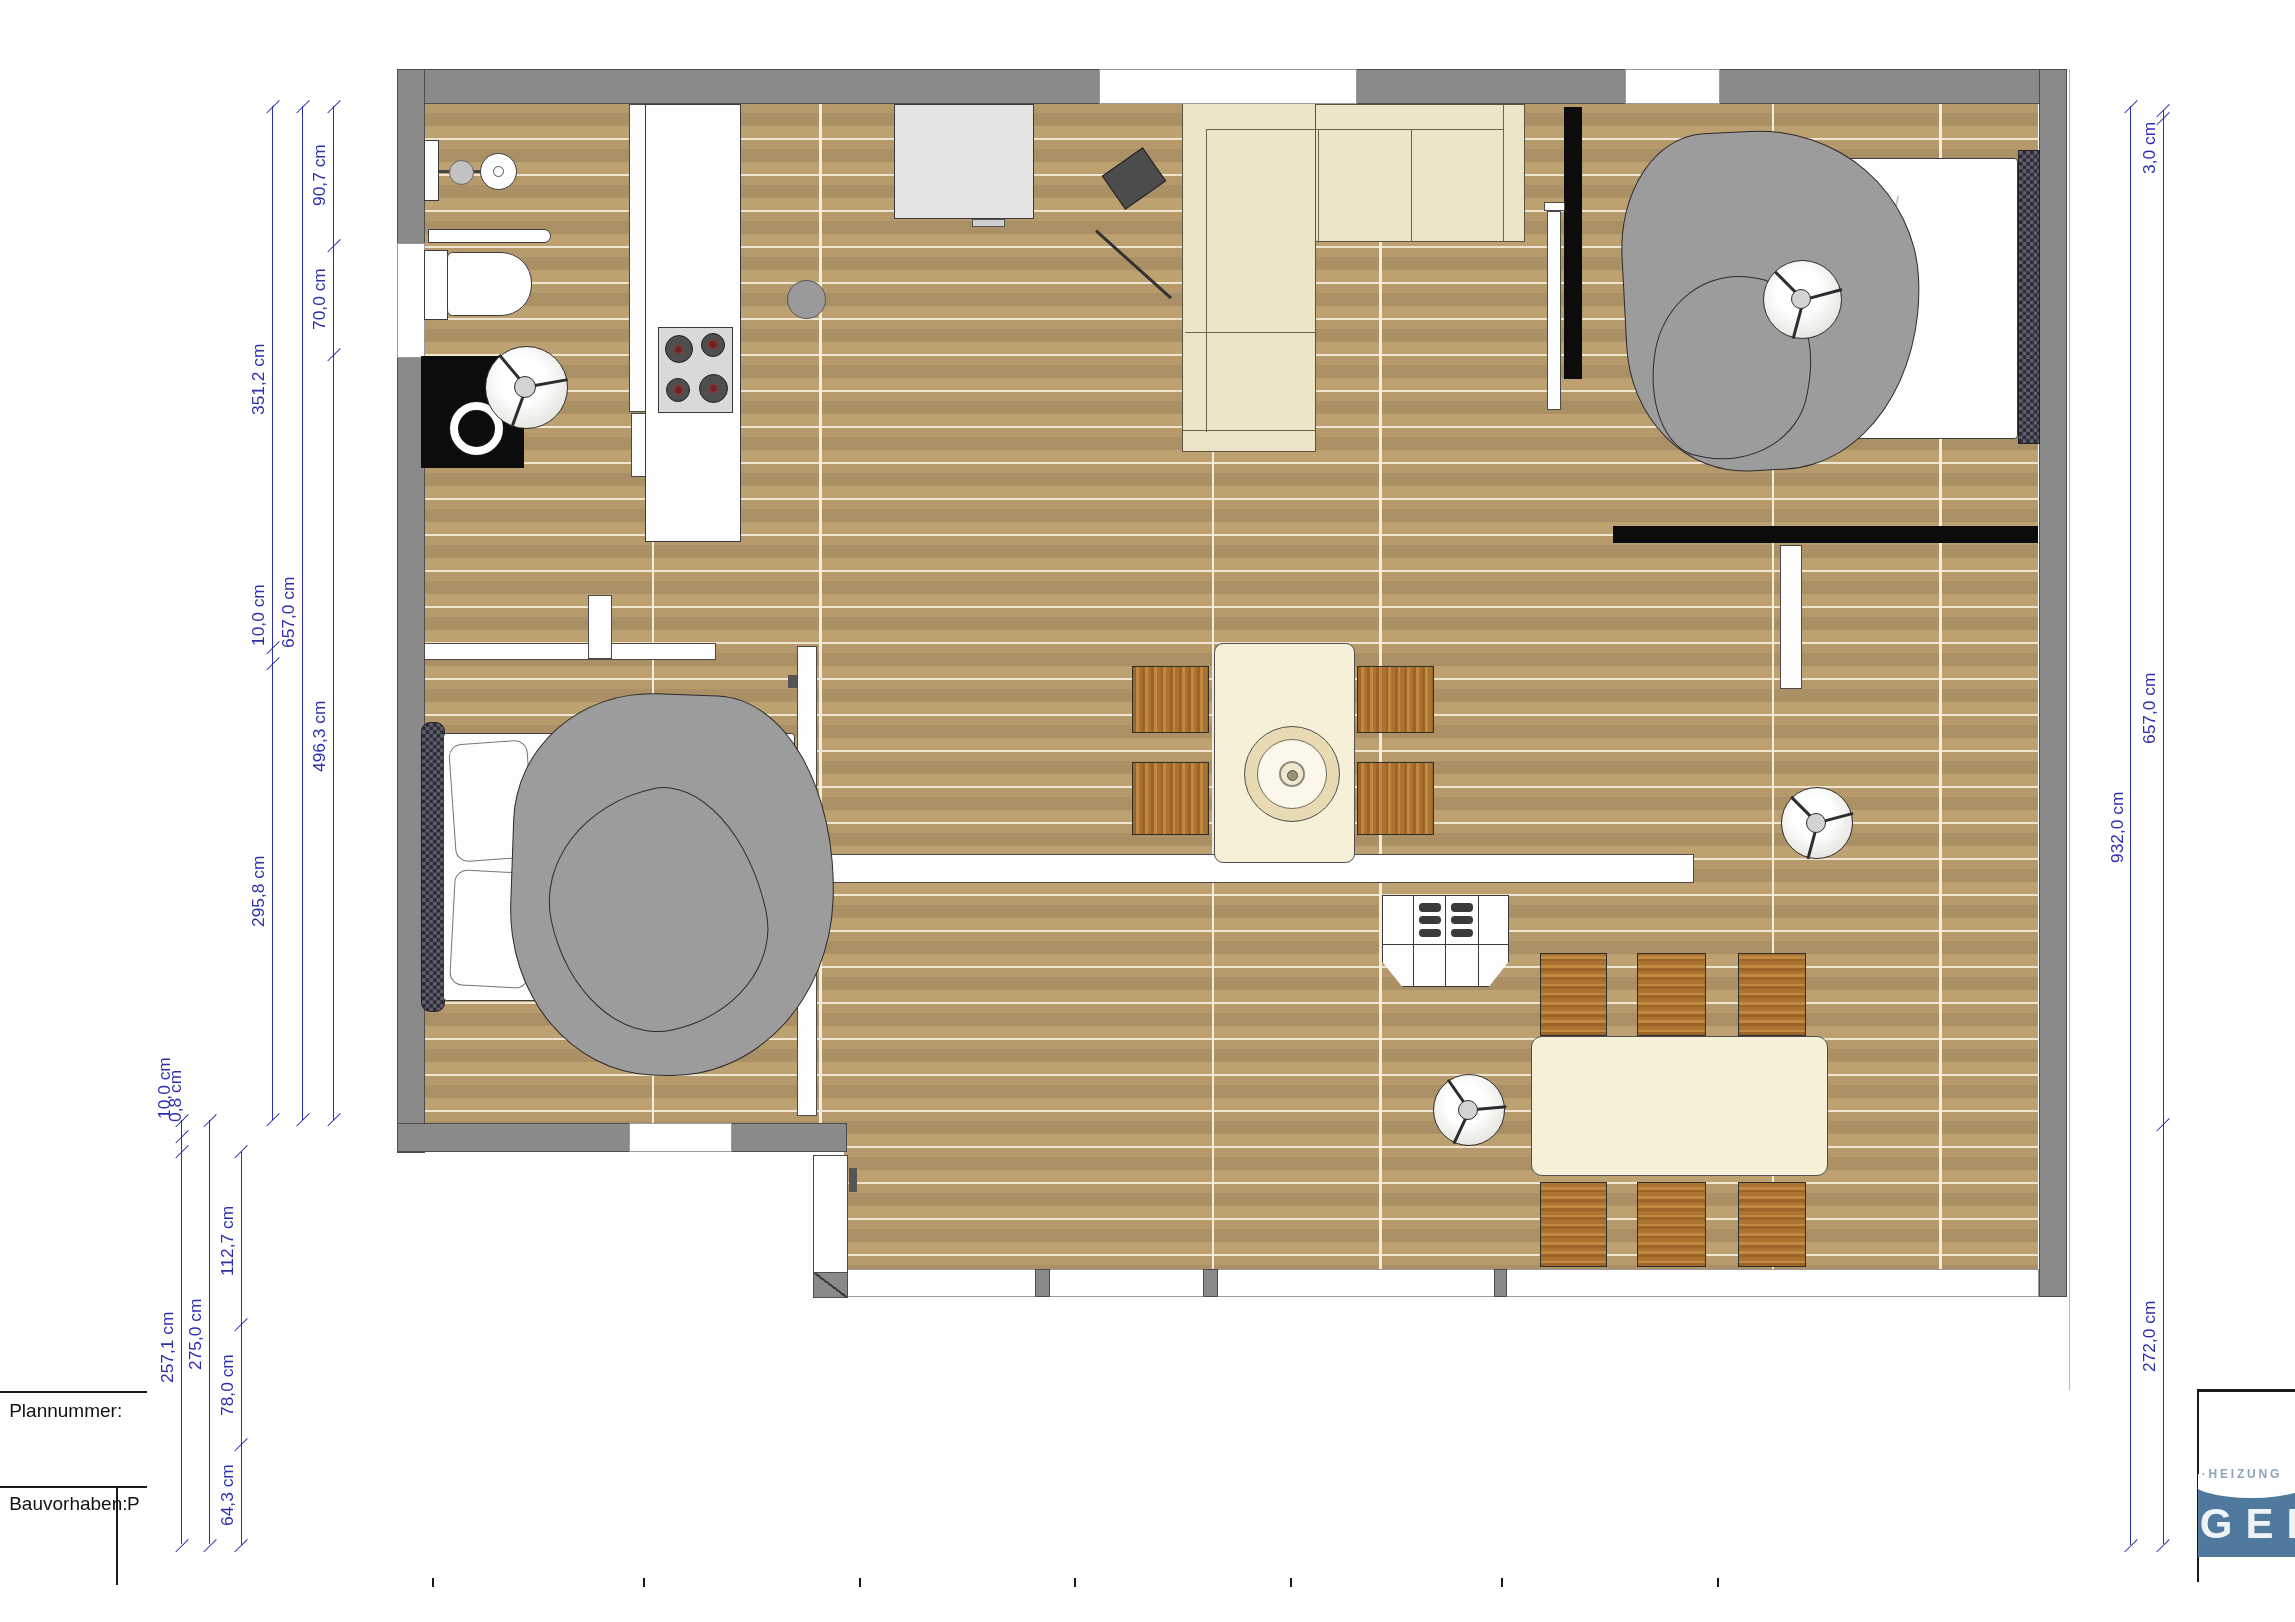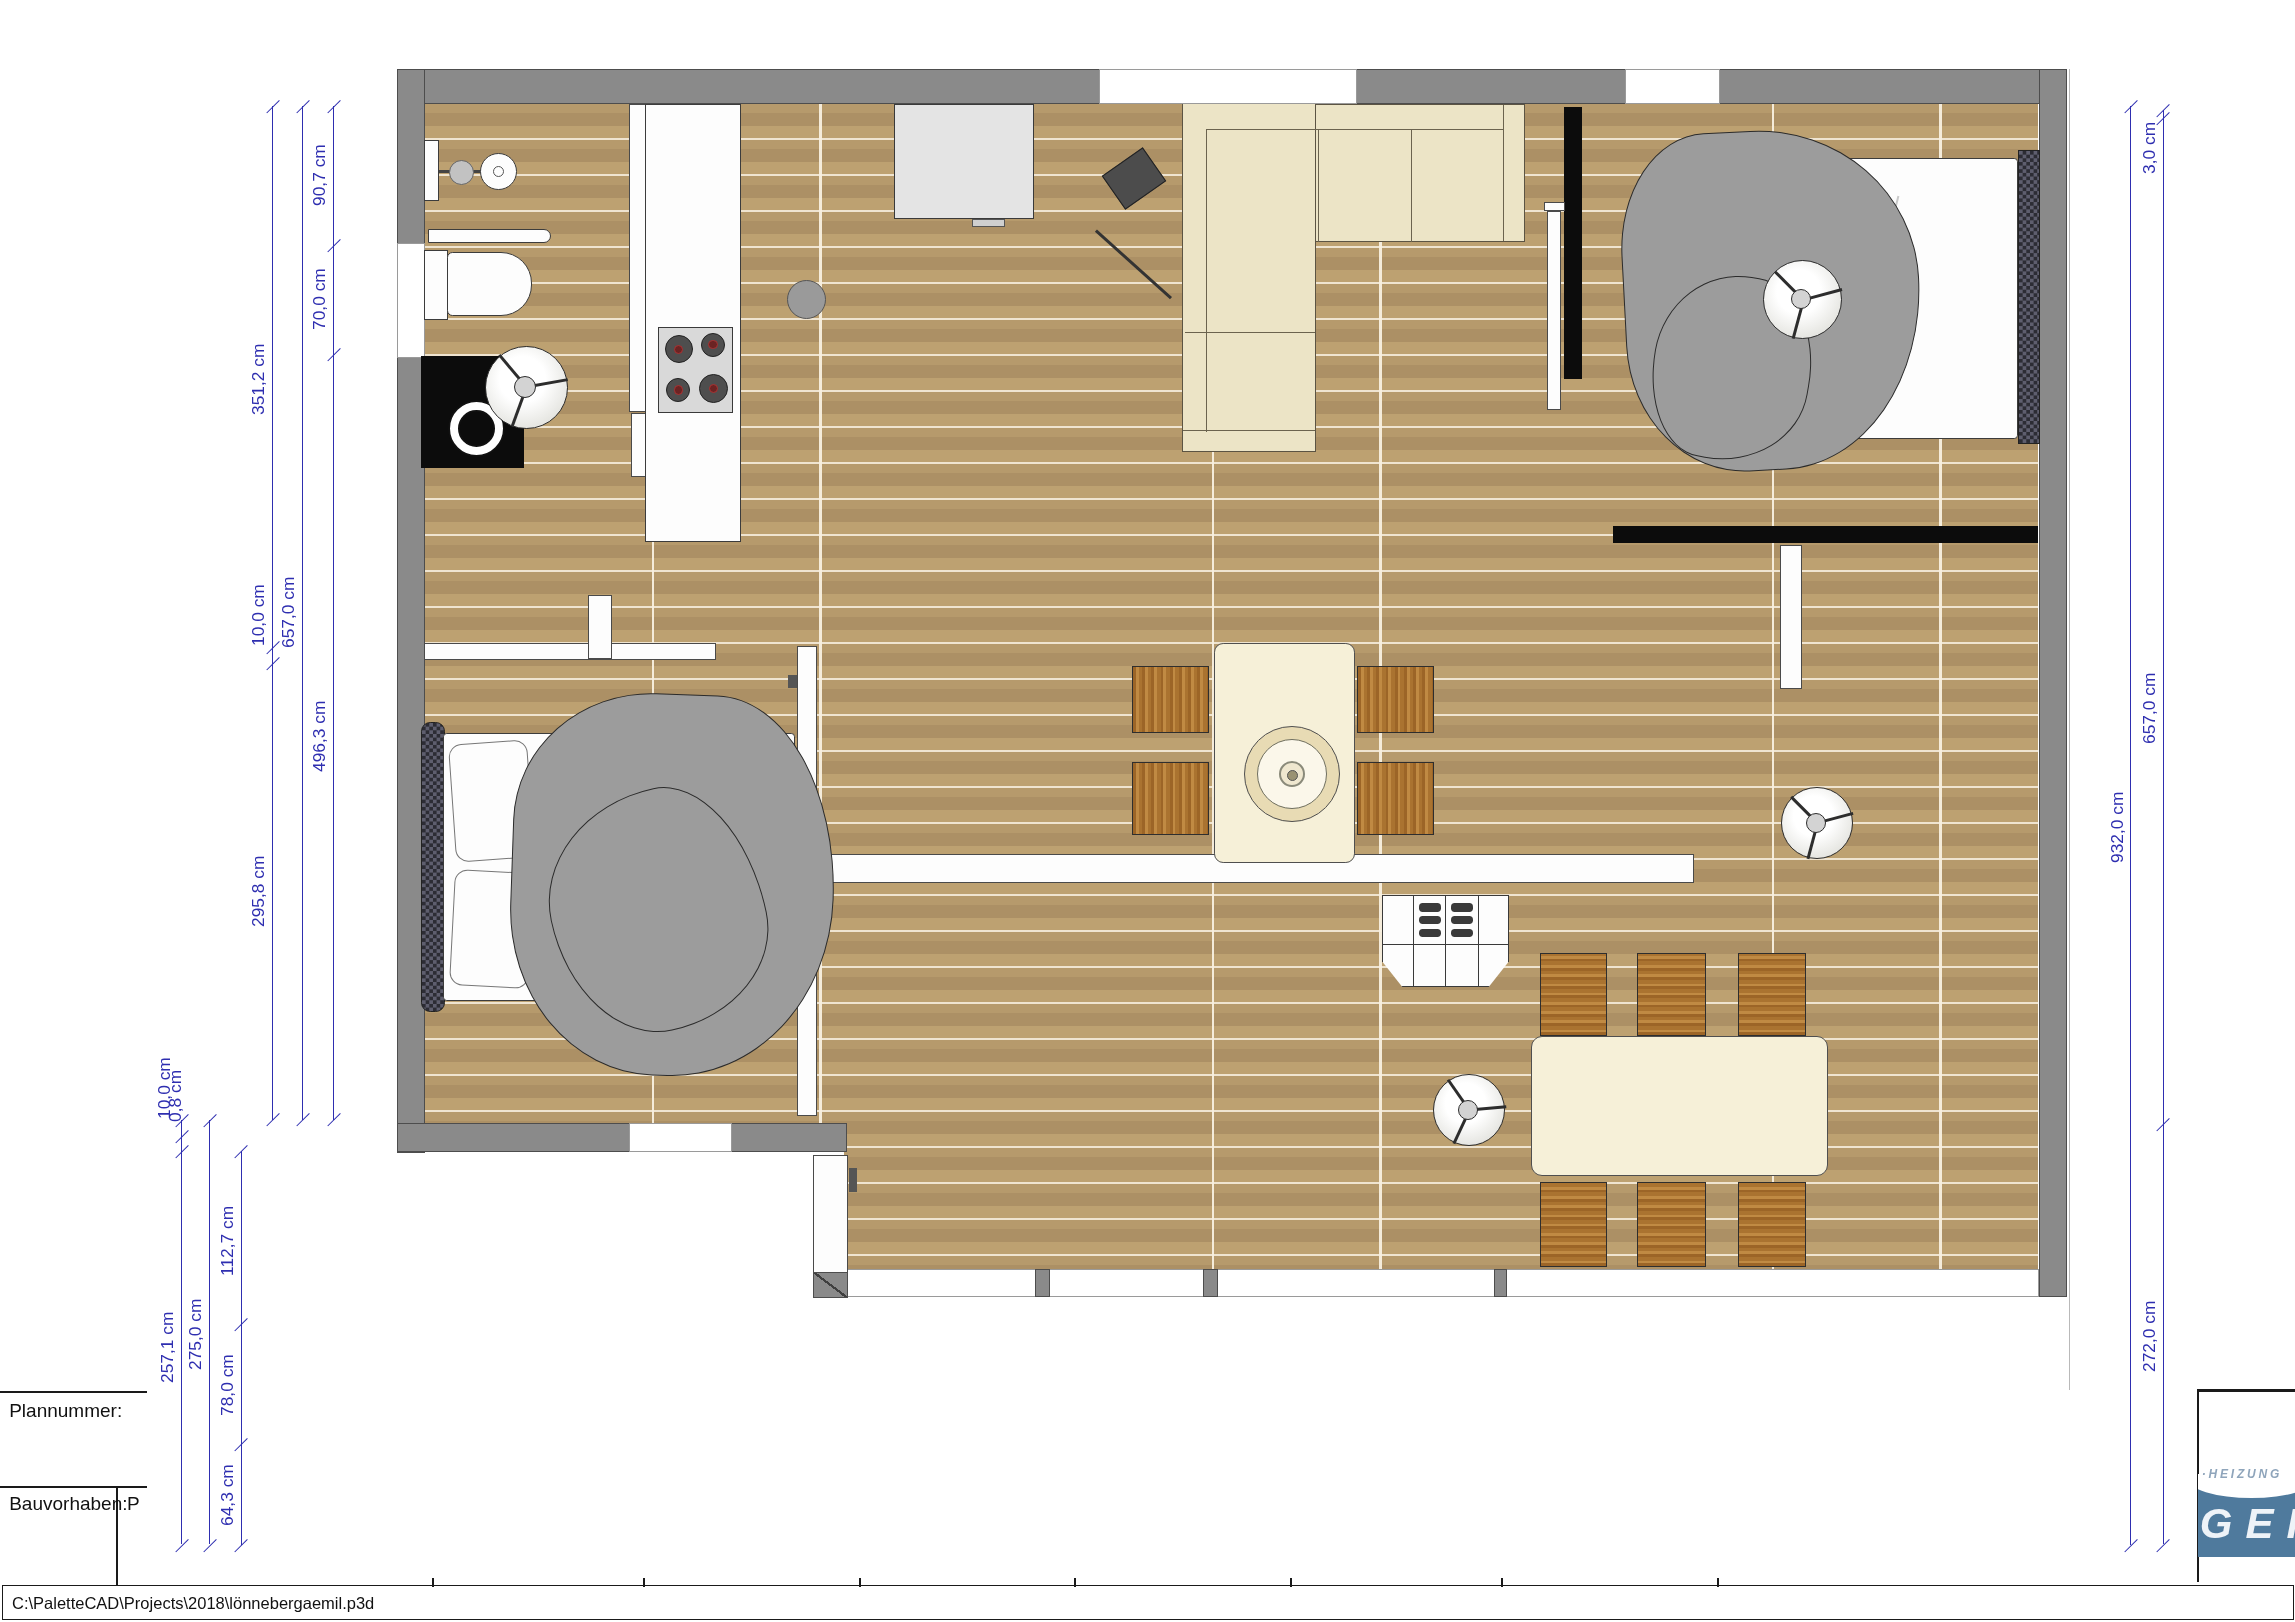--- a/index.html
+++ b/index.html
@@ -41,21 +41,21 @@
         transform:rotate(-90deg);transform-origin:0 0;}
   
   .tbline{position:absolute;background:#1a1a1a;}
   .tbtext{position:absolute;color:#111;font-size:19px;}
   #statusbar{position:absolute;left:1.8px;right:1.8px;bottom:2.8px;height:35px;border:1.8px solid #1a1a1a;
         background:#fff;box-sizing:border-box;}
   #statuspath{position:absolute;left:9.2px;top:7.3px;font-size:16.5px;color:#111;}
   .stick{position:absolute;width:1.8px;height:9.2px;background:#1a1a1a;}
   
   #logobox-topline{position:absolute;background:#1a1a1a;}
-  #logo{position:absolute;overflow:hidden;font-style:italic;}
+  #logo{position:absolute;overflow:hidden;}
   .heizung{color:#8fa5bb;font-size:12px;letter-spacing:2.8px;font-weight:bold;}
   .ger{color:#eef3f8;font-size:42px;font-weight:bold;letter-spacing:13px;}
 </style>
 </head>
 <body>
 
 <div id="page">
 
   <div class="abs floor" style="left:424px;top:104px;width:1614px;height:1165px;"></div>
   <div class="abs outside" style="left:422px;top:1152px;width:422px;height:119px;"></div>
@@ -267,23 +267,20 @@
 
   <div id="logobox-topline" style="left:2197px;top:1389px;width:99px;height:2.8px;"></div>
   <div class="abs" style="left:2197px;top:1389px;width:1.8px;height:193px;background:#1a1a1a;"></div>
   <div id="logo" style="left:2198px;top:1456px;width:97px;height:101px;">
     <div style="position:absolute;left:0;top:32px;width:97px;height:69px;background:#4f7a9d;"></div>
     <div style="position:absolute;left:-11px;top:18.4px;width:129px;height:24px;background:#fff;border-radius:0 0 60% 60% / 0 0 100% 100%;"></div>
     <span class="heizung" style="position:absolute;left:3.7px;top:11px;">·HEIZUNG</span>
     <span class="ger" style="position:absolute;left:1.8px;top:44px;">GER</span>
   </div>
 
-  <div id="statusbar">
-    <span id="statuspath">C:\PaletteCAD\Projects\2018\lönnebergaemil.p3d</span>
-  </div>
   <div class="stick" style="left:432px;top:1578px;"></div>
   <div class="stick" style="left:643px;top:1578px;"></div>
   <div class="stick" style="left:859px;top:1578px;"></div>
   <div class="stick" style="left:1074px;top:1578px;"></div>
   <div class="stick" style="left:1290px;top:1578px;"></div>
   <div class="stick" style="left:1501px;top:1578px;"></div>
   <div class="stick" style="left:1717px;top:1578px;"></div>
 
 </div>
 

